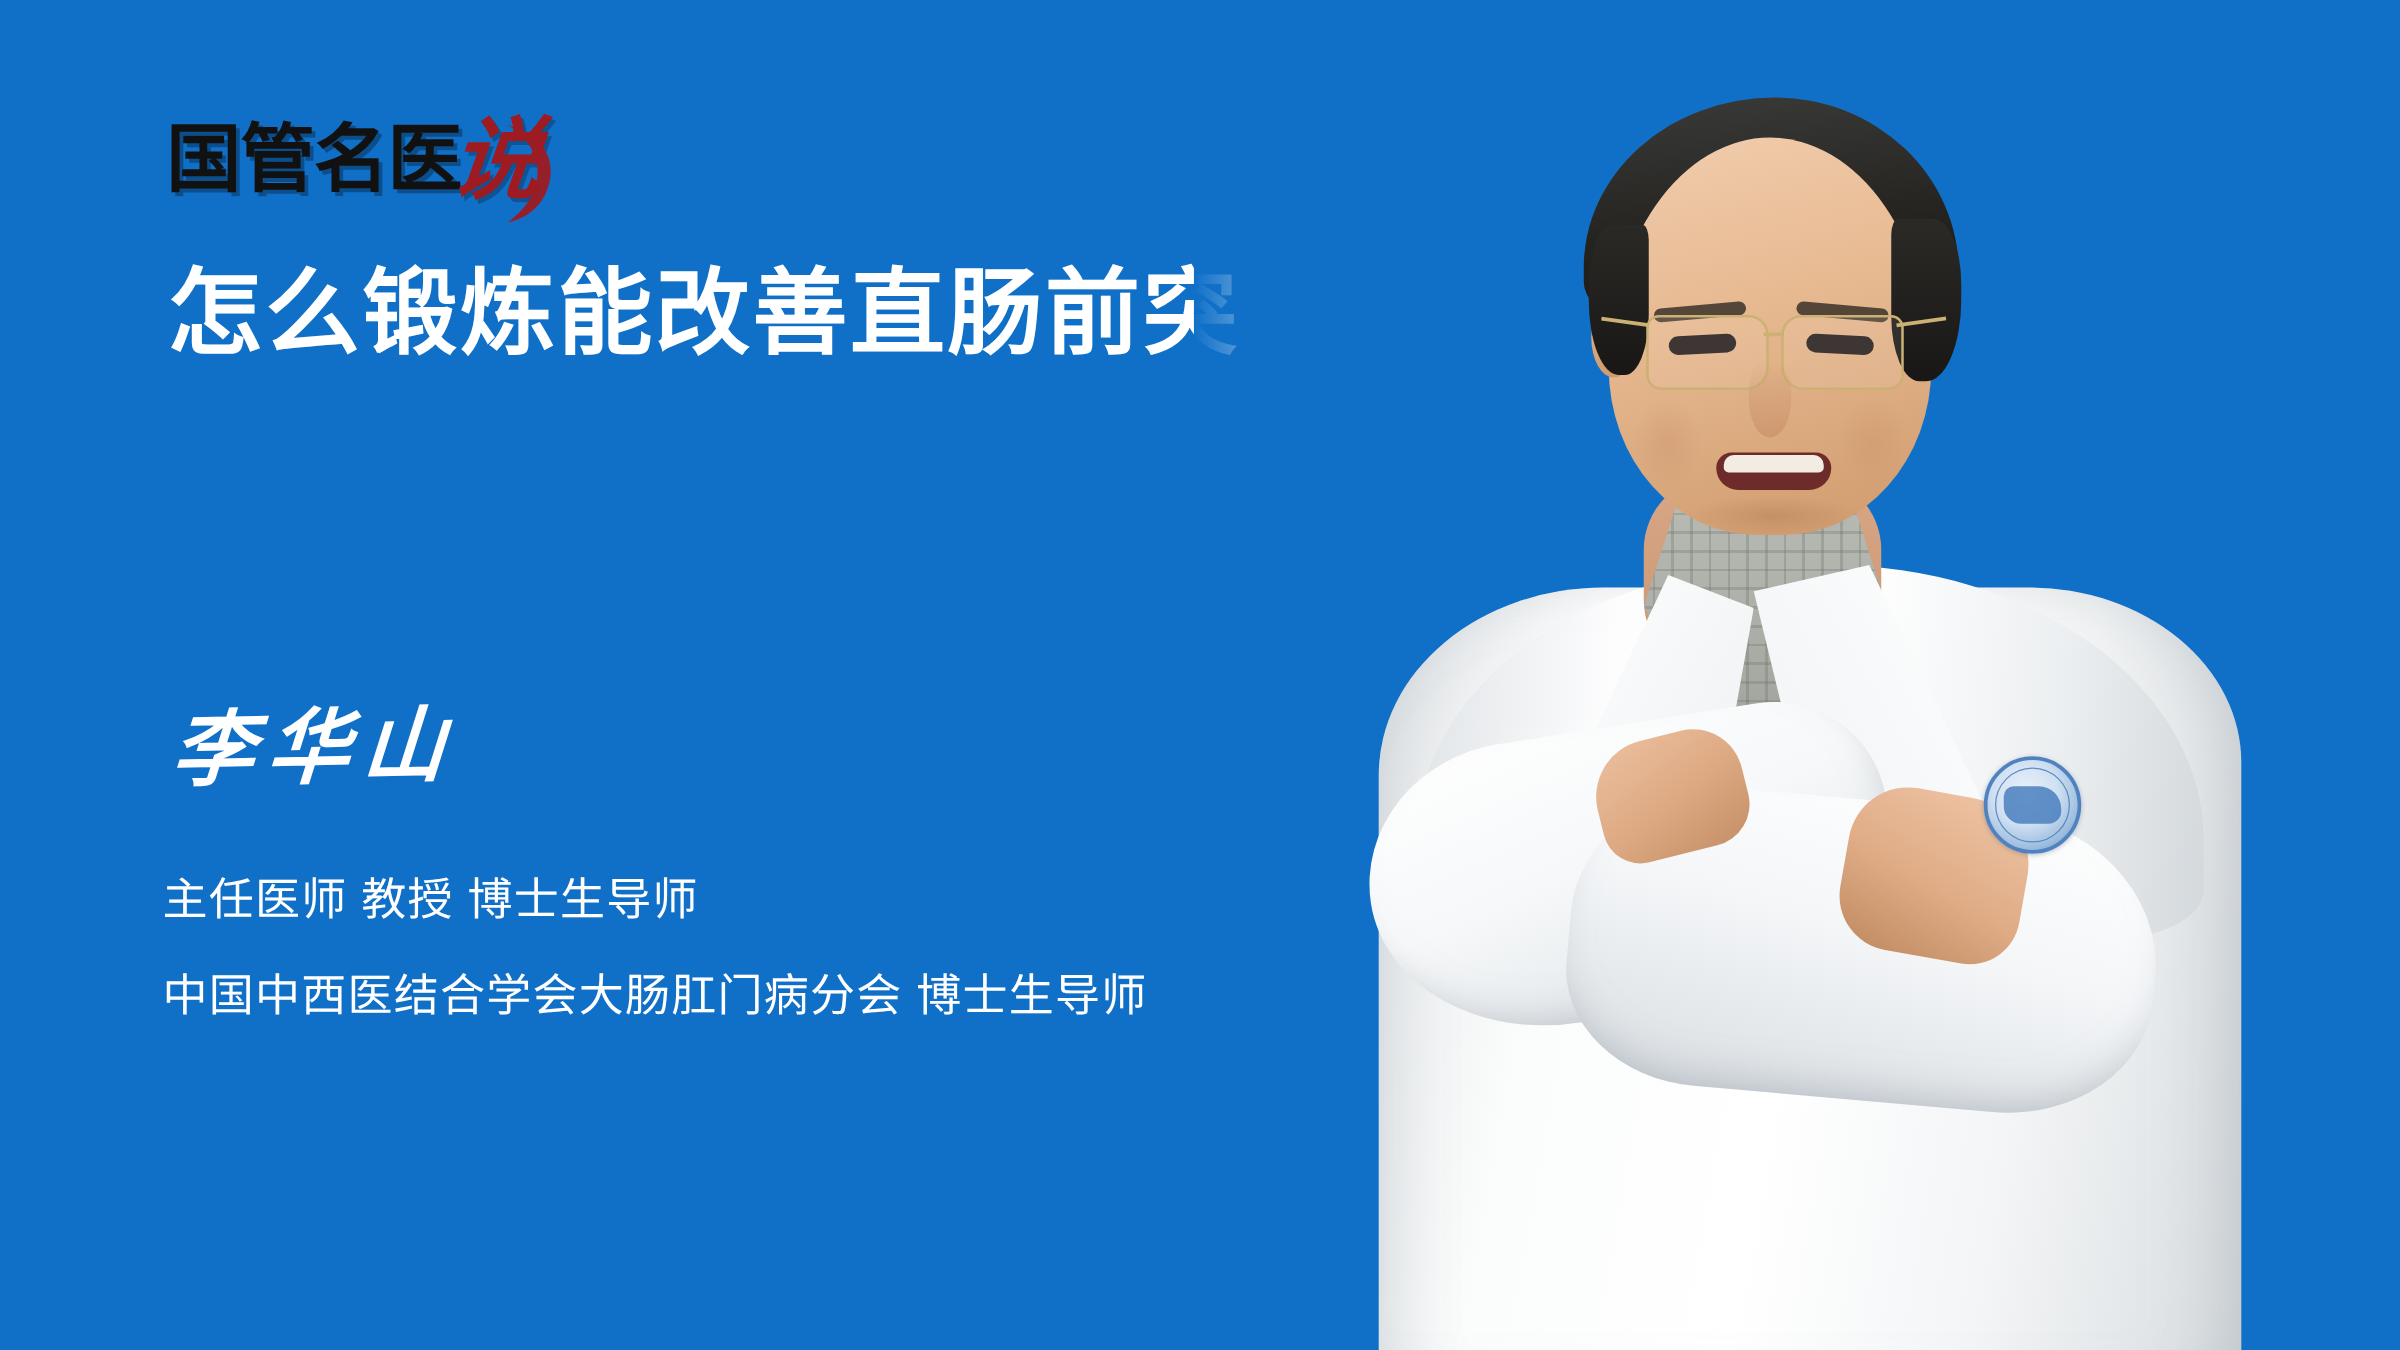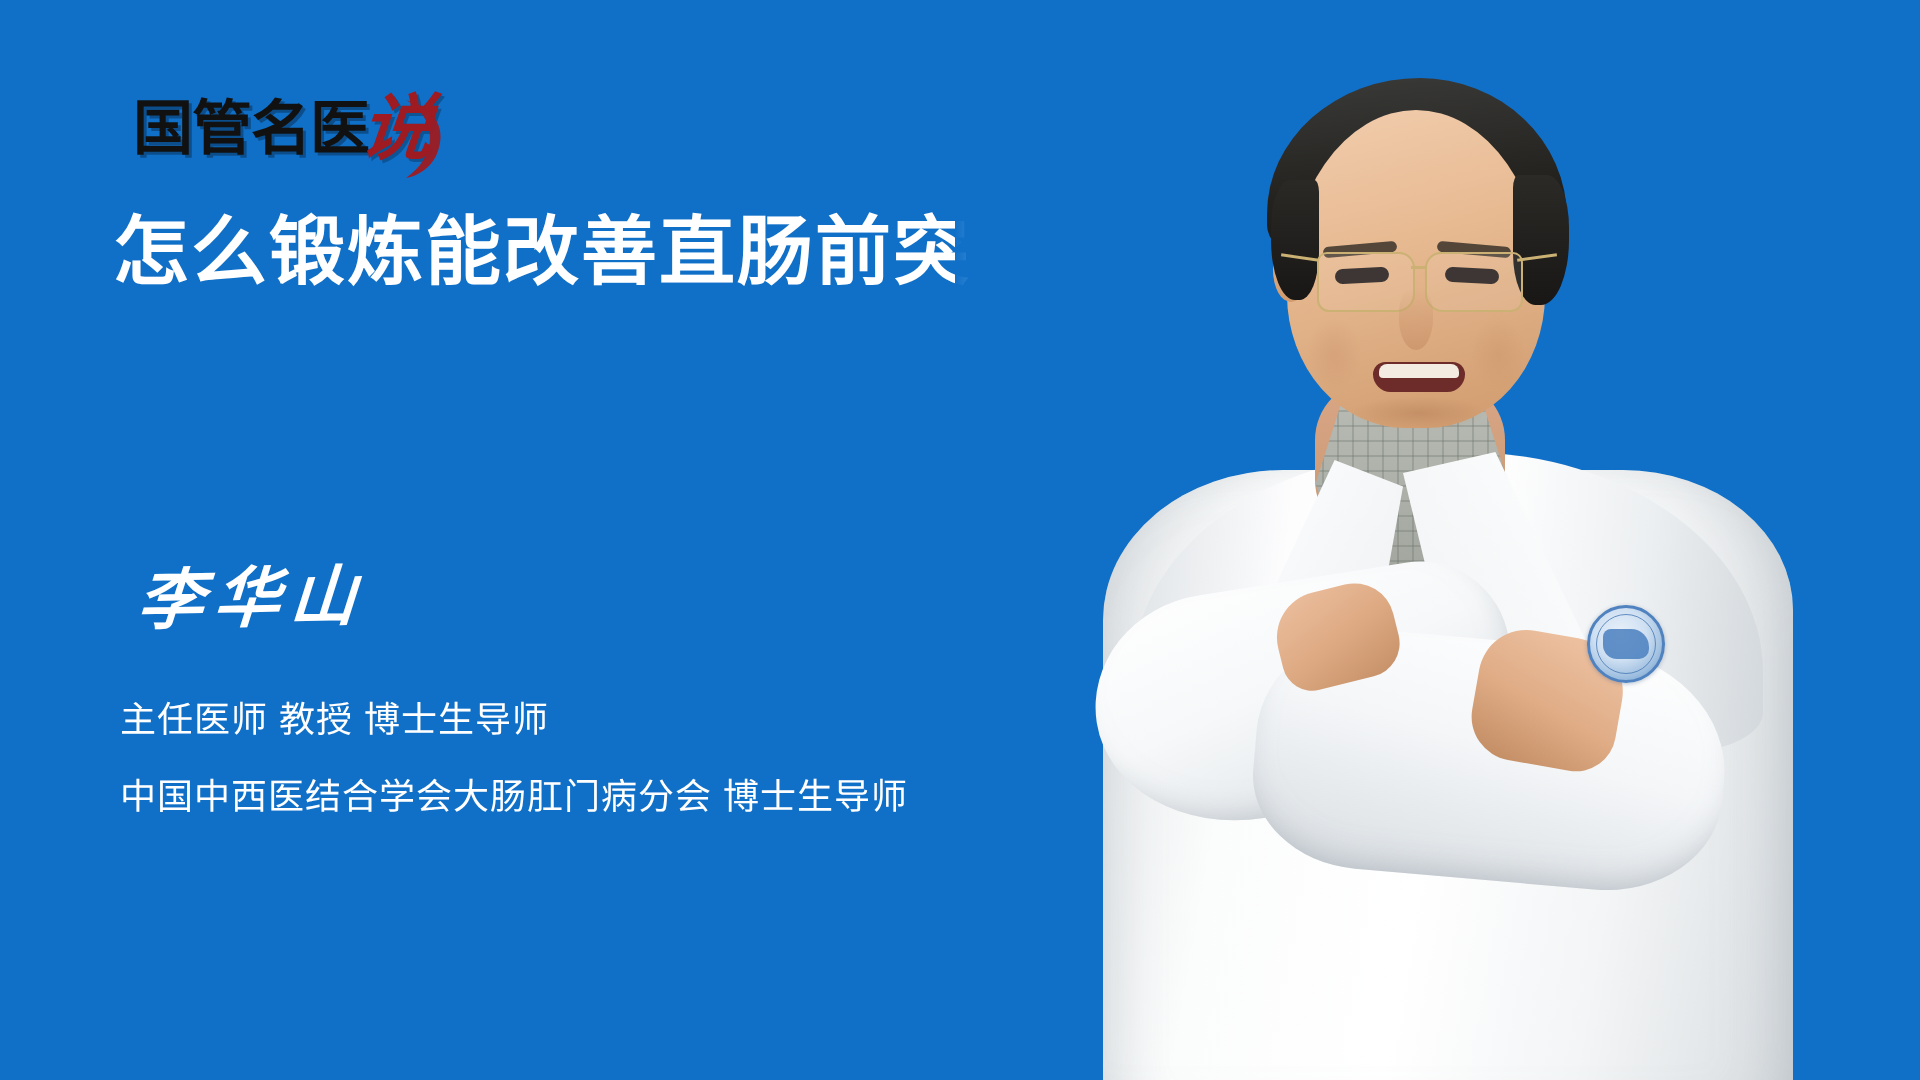--- a/index.html
+++ b/index.html
@@ -54,21 +54,21 @@
     left: 392px;
     top: 96px;
     width: 60px;
     height: 84px;
     pointer-events: none;
   }
 
   
   .program-title {
     position: absolute;
-    left: 113px;
+    left: 134px;
     top: 206px;
     font-size: 76px;
     font-weight: 700;
     color: #ffffff;
     letter-spacing: 2px;
     line-height: 1.2;
     white-space: nowrap;
   }
 
   
@@ -83,21 +83,21 @@
     color: #ffffff;
     letter-spacing: 10px;
     line-height: 1;
     transform: skewX(-5deg) rotate(-1.2deg);
     white-space: nowrap;
   }
 
   
   .credentials {
     position: absolute;
-    left: 120px;
+    left: 130px;
     top: 700px;
     display: flex;
     flex-direction: column;
     gap: 37px;
   }
   .credential-line {
     font-size: 36px;
     font-weight: 400;
     color: #ffffff;
     letter-spacing: 1px;

